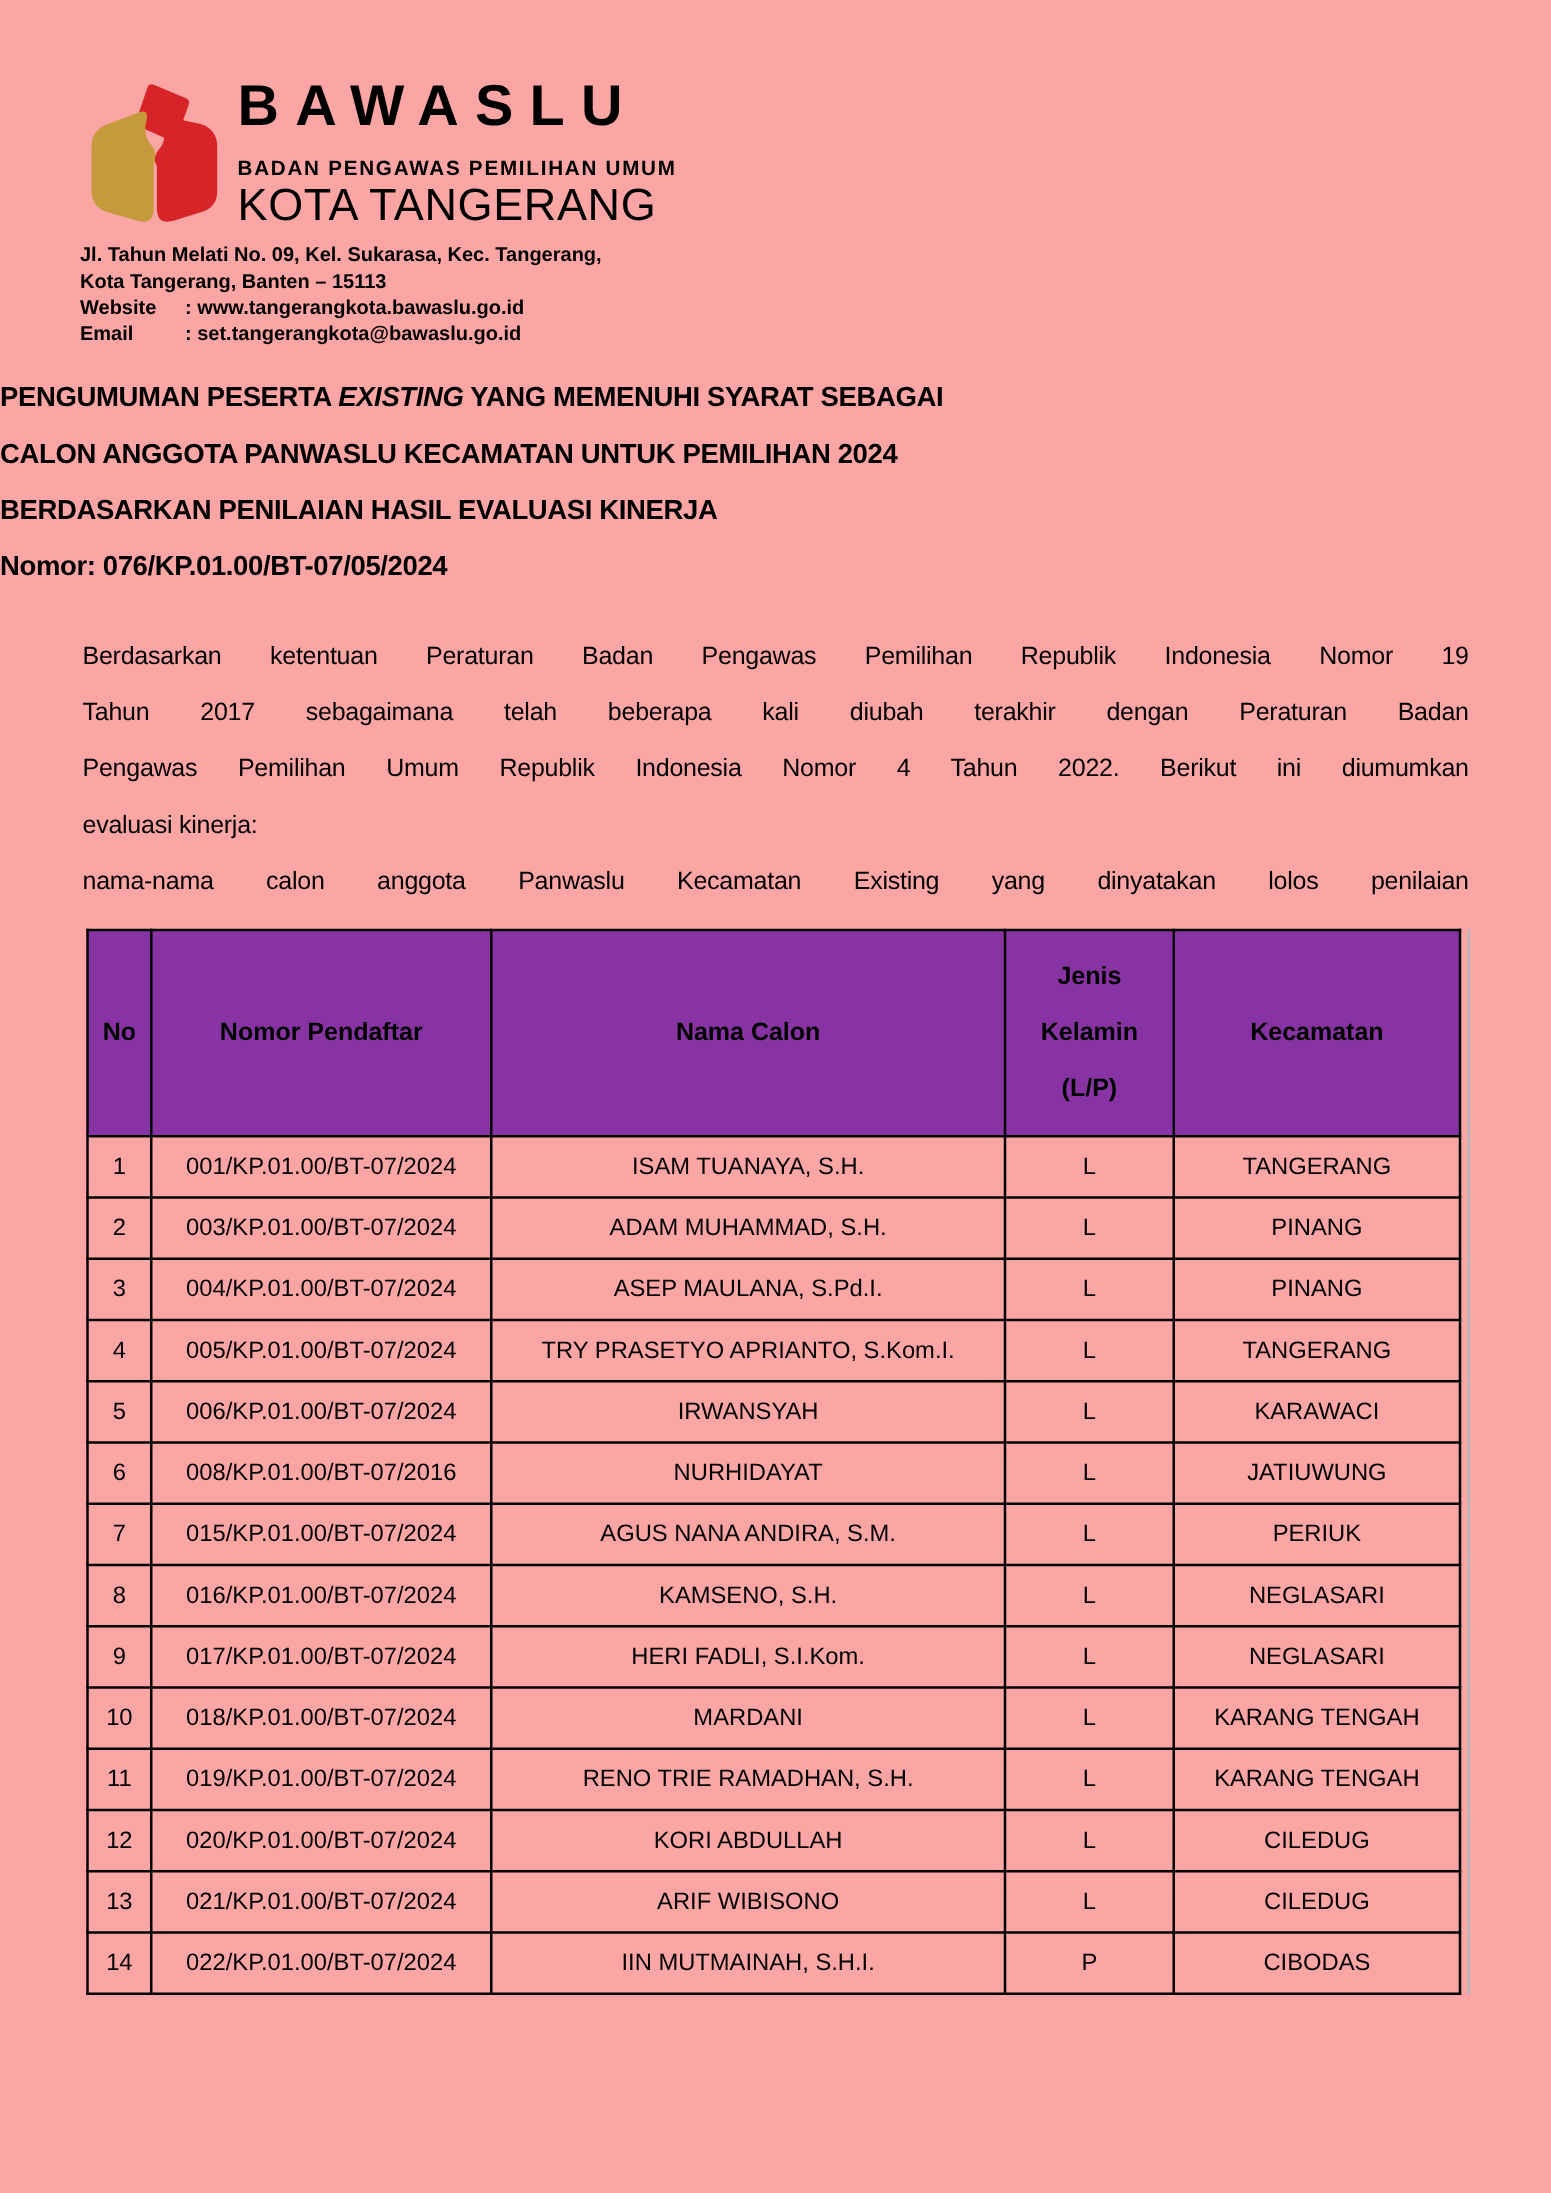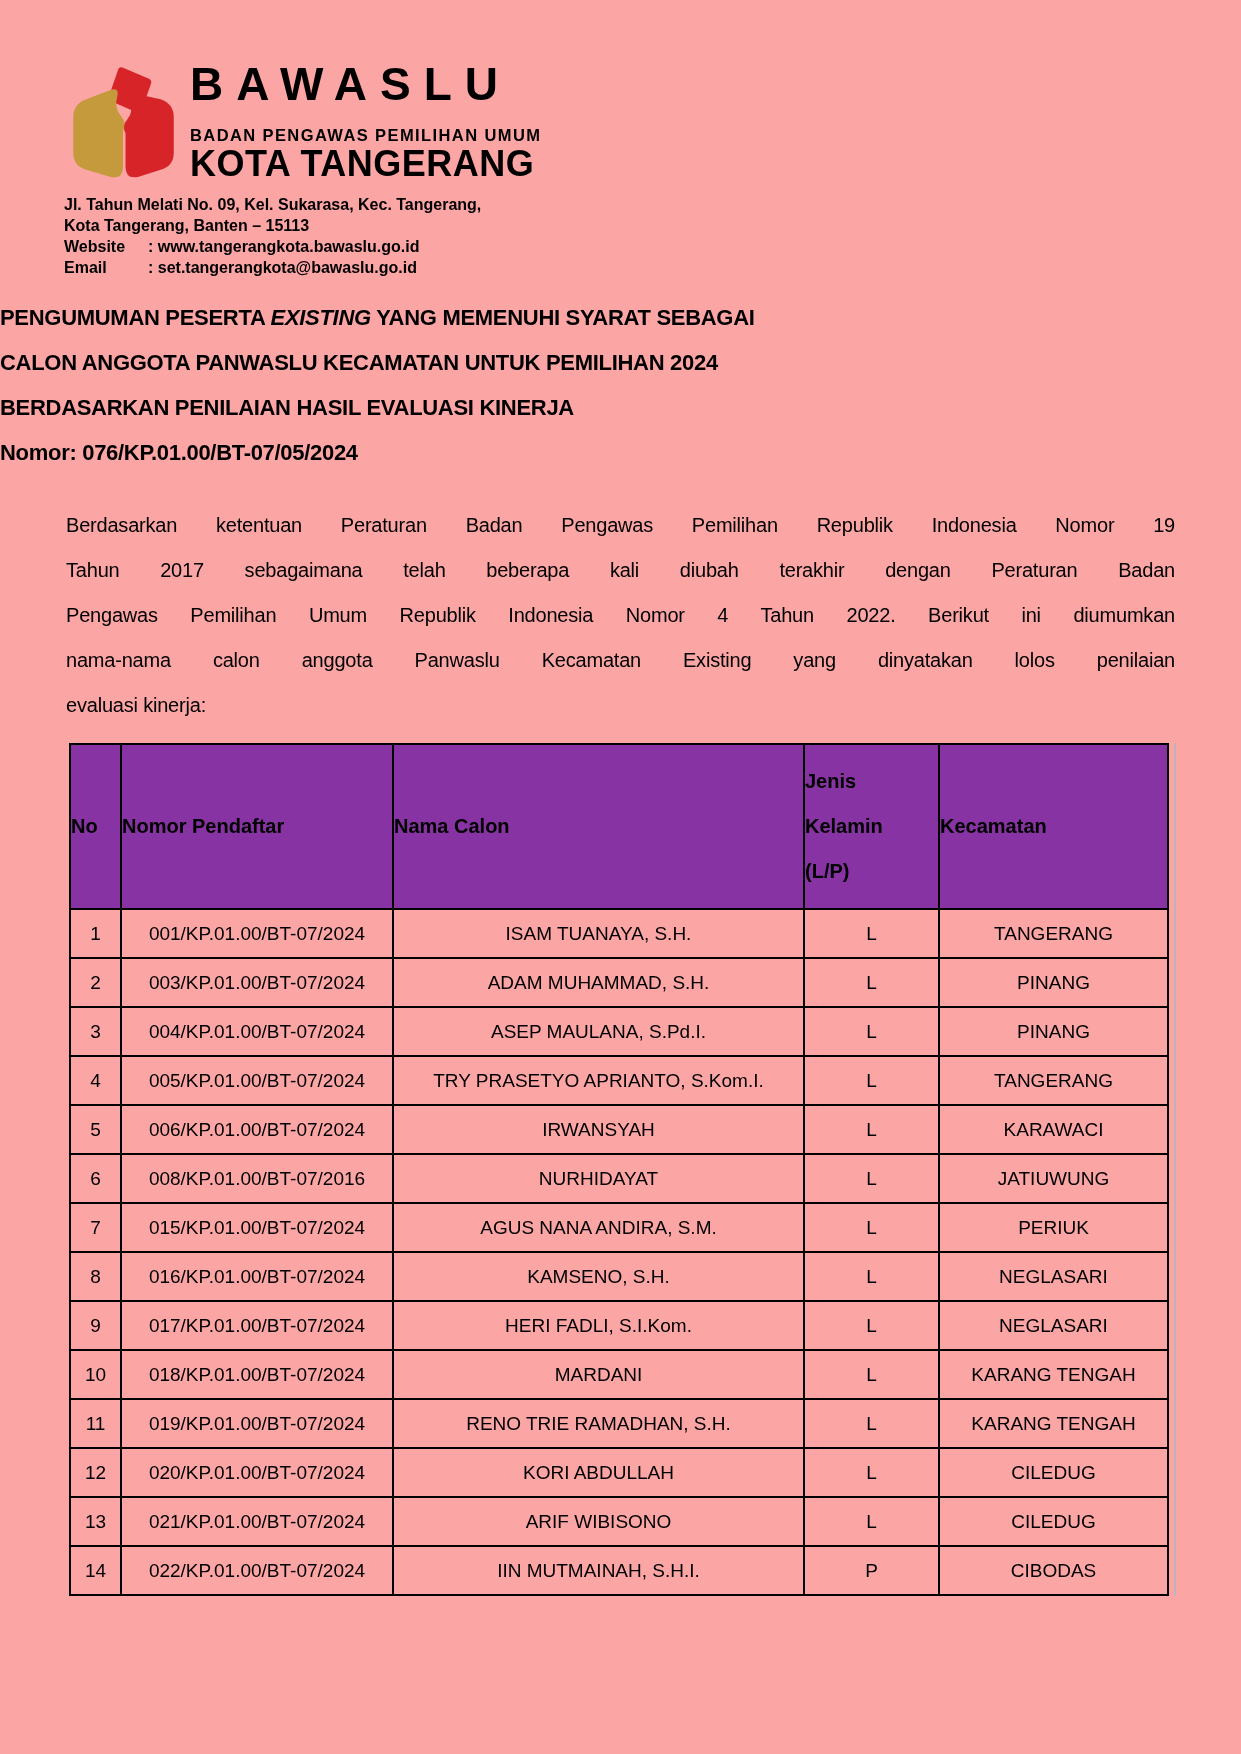--- a/index.html
+++ b/index.html
@@ -11,42 +11,42 @@
     font-family:"Liberation Sans",sans-serif;
     color:#000;
     overflow:hidden;
   }
   
   .letterhead{position:absolute;left:62px;top:52px;display:flex;align-items:flex-start;}
   .logo-icon{width:122px;height:134px;flex:0 0 auto;}
   .org-text{margin-left:6px;padding-top:8px;}
   .org-name{font-size:46px;font-weight:bold;letter-spacing:13px;line-height:1.05;white-space:nowrap;}
   .org-subtitle{font-size:16.5px;font-weight:bold;letter-spacing:1.4px;line-height:1.1;margin-top:18px;white-space:nowrap;}
-  .org-region{font-size:36px;font-weight:bold;letter-spacing:0.5px;line-height:1.05;margin-top:1px;white-space:nowrap;}
+  .org-region{font-size:36px;font-weight:normal;letter-spacing:0.5px;line-height:1.05;margin-top:1px;white-space:nowrap;}
   .address{position:absolute;left:64px;top:194px;font-size:16px;font-weight:bold;line-height:21px;}
   .addr-label{display:inline-block;width:84px;}
   
   .title-block{position:absolute;left:0;top:295px;width:100%;text-align:left;}
   .title-line{font-size:22px;font-weight:bold;line-height:45px;letter-spacing:-0.3px;}
   .title-line .it{font-style:italic;}
   
   .body-paragraph{position:absolute;left:66px;top:503px;width:1109px;font-size:20px;letter-spacing:-0.2px;}
   .para-line{line-height:45px;text-align:justify;text-align-last:justify;white-space:normal;}
   .para-line.last{text-align-last:left;}
   
   .table-wrap{position:absolute;left:69px;top:743px;width:1098px;}
   .table-wrap::after{ 
     content:"";position:absolute;top:0;bottom:0;right:-9px;width:2px;background:#b9b6bd;
   }
   table.results{border-collapse:collapse;width:1098px;table-layout:fixed;}
   table.results th,table.results td{border:2px solid #000;}
   table.results th{
     background:var(--header-bg,#8833A3);
     color:#000;font-weight:bold;font-size:20px;
-    height:163px;text-align:left;vertical-align:middle;padding:0;margin-top:20px;
+    height:163px;text-align:center;vertical-align:middle;padding:0;margin-top:20px;
   }
   .jk-line{line-height:45px;}
   table.results td{
     height:47px;font-size:19px;text-align:center;vertical-align:middle;
     padding:0 4px;white-space:nowrap;overflow:hidden;
   }
   td.col-nomor{text-align:left;padding-left:10px;margin-left:16px;}
   col.c-no{width:51px;}
   col.c-nomor{width:272px;}
   col.c-nama{width:411px;}
@@ -85,22 +85,22 @@
     <div class="title-line"><span>PENGUMUMAN PESERTA </span><span class="it">EXISTING</span><span> YANG MEMENUHI SYARAT SEBAGAI</span></div>
     <div class="title-line">CALON ANGGOTA PANWASLU KECAMATAN UNTUK PEMILIHAN 2024</div>
     <div class="title-line">BERDASARKAN PENILAIAN HASIL EVALUASI KINERJA</div>
     <div class="title-line">Nomor: 076/KP.01.00/BT-07/05/2024</div>
   </div>
 
   <div class="body-paragraph">
       <div class="para-line">Berdasarkan ketentuan Peraturan Badan Pengawas Pemilihan Republik Indonesia Nomor 19</div>
       <div class="para-line">Tahun 2017 sebagaimana telah beberapa kali diubah terakhir dengan Peraturan Badan</div>
       <div class="para-line">Pengawas Pemilihan Umum Republik Indonesia Nomor 4 Tahun 2022. Berikut ini diumumkan</div>
+      <div class="para-line last">evaluasi kinerja:</div>
       <div class="para-line">nama-nama calon anggota Panwaslu Kecamatan Existing yang dinyatakan lolos penilaian</div>
-      <div class="para-line last">evaluasi kinerja:</div>
     </div>
 
   <div class="table-wrap">
     <table class="results">
       <colgroup>
         <col class="c-no">
           <col class="c-nomor">
           <col class="c-nama">
           <col class="c-jk">
           <col class="c-kec">

